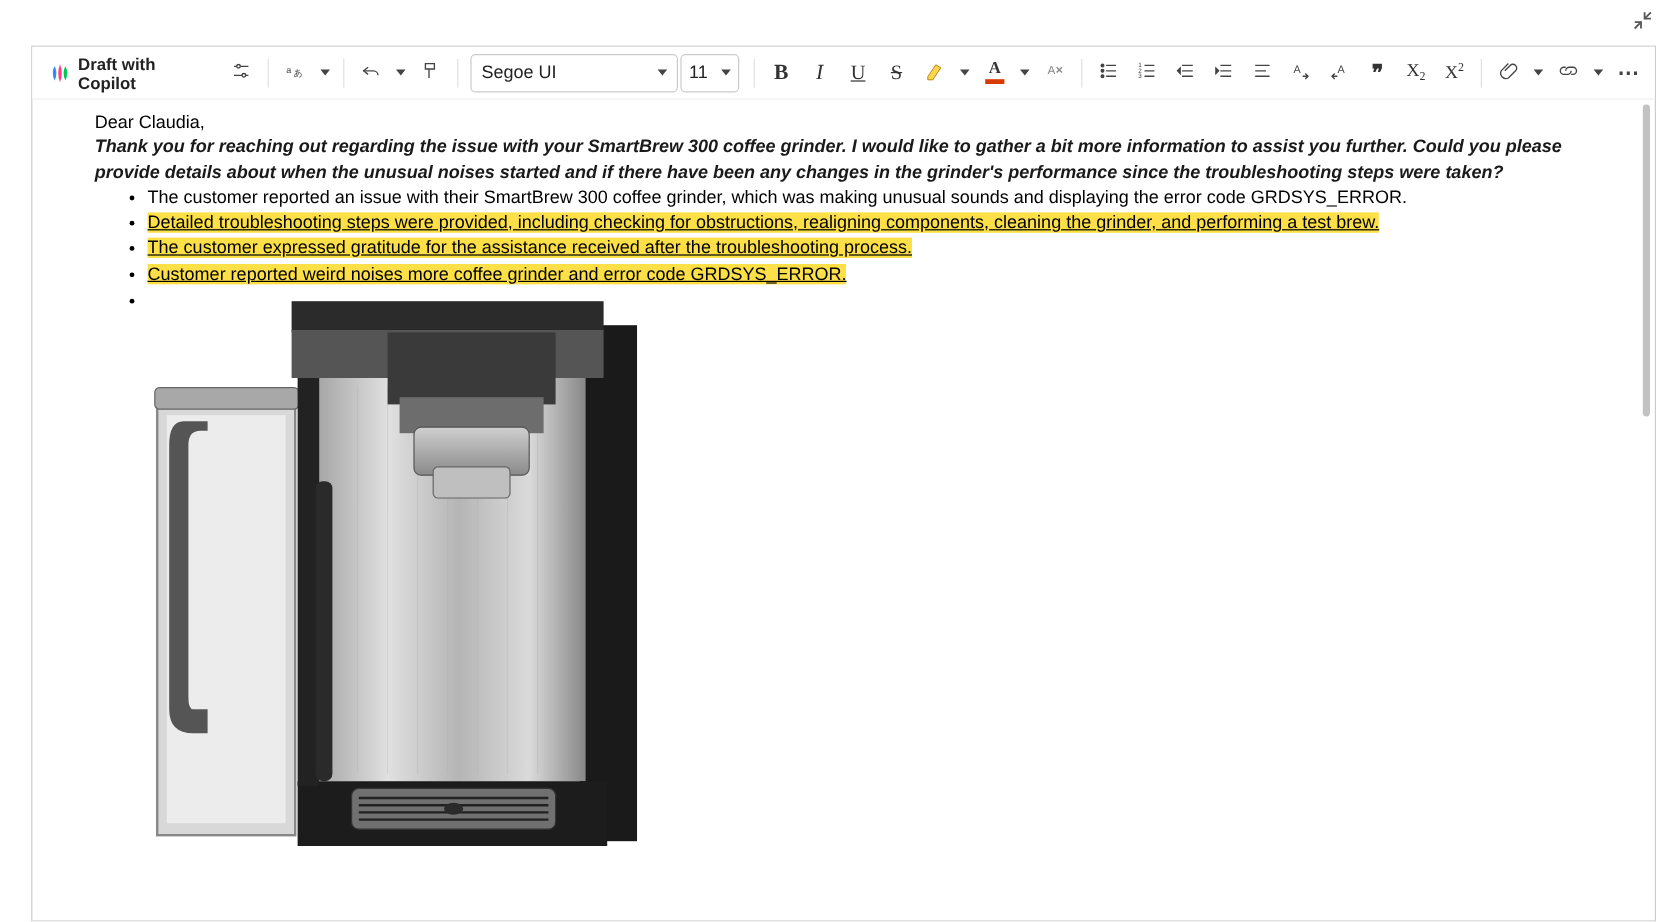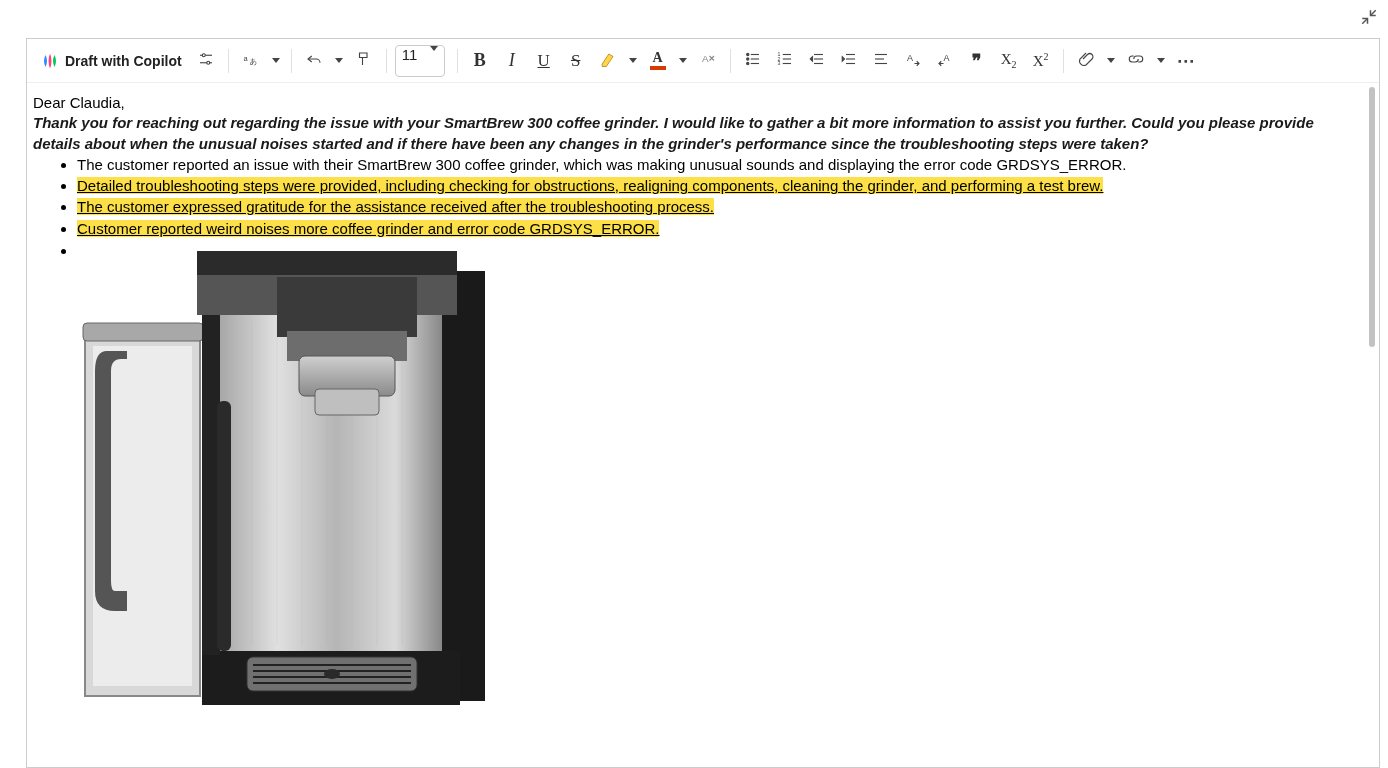--- a/index.html
+++ b/index.html
@@ -41,38 +41,38 @@
 
   .adjust-icon svg, .generic-icon svg { width: 18px; height: 18px; stroke: #444; fill: none; stroke-width: 1.5; }
 
   .font-select {
     height: 32px; width: 178px; border: 1px solid #ccc; border-radius: 4px;
     display: flex; align-items: center; padding: 0 8px; justify-content: space-between;
     font-size: 15px; color: #222; margin-left: 4px;
   }
   .size-select {
     height: 32px; width: 50px; border: 1px solid #ccc; border-radius: 4px;
-    display: flex; padding: 0 6px; justify-content: space-between;
+    display: flex; align-items: center; padding: 0 6px; justify-content: space-between;
     font-size: 15px; color: #222; margin-left: 2px; margin-right: 6px;
   }
 
   .bold-b { font-weight: 800; font-size: 18px; font-family: "Times New Roman", serif; }
   .italic-i { font-style: italic; font-size: 18px; font-family: "Times New Roman", serif; }
   .under-u { text-decoration: underline; font-size: 17px; font-family: "Times New Roman", serif; }
   .strike-s { text-decoration: line-through; font-size: 17px; font-family: "Times New Roman", serif; }
 
   .highlighter-icon svg { width: 20px; height: 20px; }
   .fontcolor-icon { display: flex; flex-direction: column; align-items: center; }
   .fontcolor-a { font-size: 14px; font-weight: 700; line-height: 12px; font-family: "Times New Roman", serif; }
   .fontcolor-bar { width: 16px; height: 4px; background: #d83b01; margin-top: 2px; }
 
   .content-wrap { flex: 1; overflow: hidden; display: flex; }
   .content {
     flex: 1; padding: 10px 6px 0 6px; overflow-y: auto; font-size: 15px;
-    line-height: 1.35; color: #000;
+    line-height: 1.35; color: #000; margin-left: 46px;
   }
   .content p { margin: 0; }
   .salutation { margin-bottom: 16px; }
   .intro { font-style: italic; color: #1a1a1a; margin-bottom: 16px; font-weight: bold; }
   .intro span { font-style: italic; }
   ul.notes { list-style: disc; padding-left: 44px; margin: 0 0 2px 0; }
   ul.notes li { margin: 1px 0; font-size: 15px; }
   .hl { background: #fde047; text-decoration: underline; }
 
   .img-li { list-style: disc; margin-top: 4px; }
@@ -159,20 +159,24 @@
       <span class="generic-icon">
         <svg viewBox="0 0 24 24" stroke="#d8a030">
             <path d="M6 4 H16 V10 H6 Z"></path>
             <path d="M10 10 V20"></path>
           </svg>
       </span>
     </div>
 
     <div class="sep"></div>
 
+    <div class="font-select">
+      <span>Segoe UI</span>
+      <span class="chev-down"></span>
+    </div>
     <div class="size-select">
       <span>11</span>
       <span class="chev-down"></span>
     </div>
 
     <div class="sep"></div>
 
     <div class="tb-btn">
         <span class="bold-b">B</span>
       </div>

